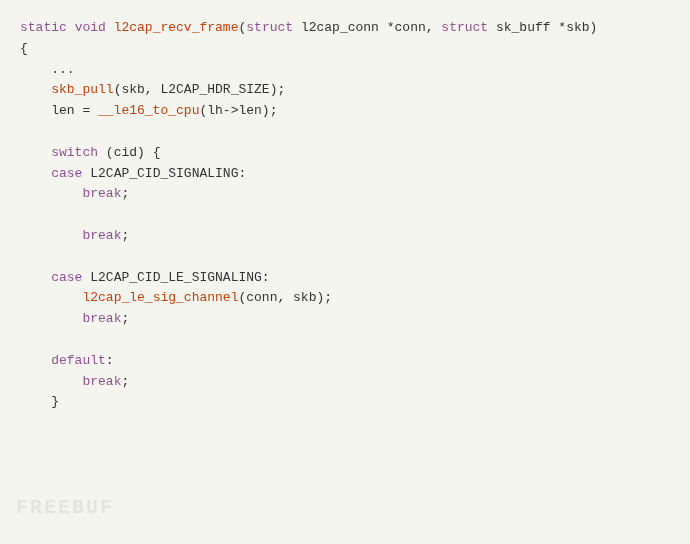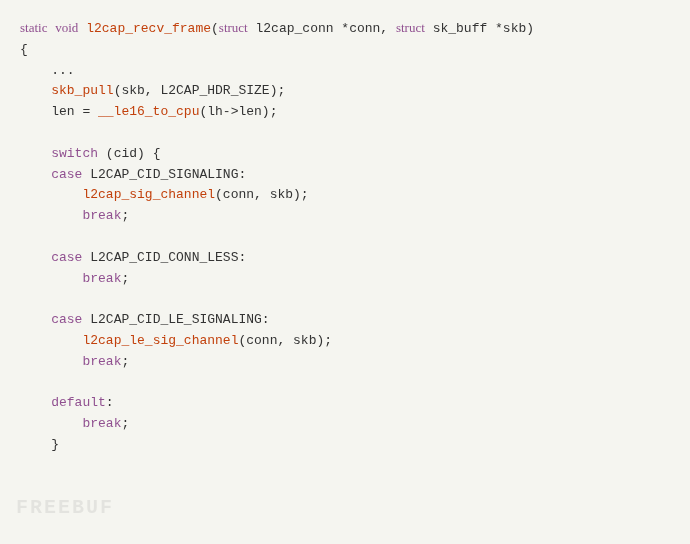--- a/index.html
+++ b/index.html
@@ -15,21 +15,21 @@
     }
     .code-block {
       padding: 18px 20px;
       position: relative;
     }
     .line {
       white-space: pre;
       display: block;
     }
     
-    .kw-type    { color: #905090; font-family: Liberation Serif, serif; } 
+    .kw-type    { color: #905090; } 
     .kw-ctrl    { color: #905090; } 
     .fn         { color: #c2410c; }
     .plain      { color: #333333; }
 
     
     .watermark {
       position: absolute;
       bottom: 20px;
       left: 16px;
       font-family: Liberation Mono, monospace;
@@ -46,24 +46,22 @@
 
 <div class="code-block">
 <span class="line"><span class="kw-type">static</span><span class="plain"> </span><span class="kw-type">void</span><span class="plain"> </span><span class="fn">l2cap_recv_frame</span><span class="plain">(</span><span class="kw-type">struct</span><span class="plain"> l2cap_conn *conn, </span><span class="kw-type">struct</span><span class="plain"> sk_buff *skb)</span></span>
     <span class="line"><span class="plain">{</span></span>
     <span class="line"><span class="plain">    ...</span></span>
     <span class="line"><span class="plain">    </span><span class="fn">skb_pull</span><span class="plain">(skb, L2CAP_HDR_SIZE);</span></span>
     <span class="line"><span class="plain">    len = </span><span class="fn">__le16_to_cpu</span><span class="plain">(lh-&gt;len);</span></span>
     <span class="line">&nbsp;</span>
     <span class="line"><span class="plain">    </span><span class="kw-ctrl">switch</span><span class="plain"> (cid) {</span></span>
     <span class="line"><span class="plain">    </span><span class="kw-ctrl">case</span><span class="plain"> L2CAP_CID_SIGNALING:</span></span>
-    <span class="line"><span class="plain">        </span><span class="fn">l2cap_sig_channel</span><span class="plain">(conn, skb);</span></span>
     <span class="line"><span class="plain">        </span><span class="kw-ctrl">break</span><span class="plain">;</span></span>
     <span class="line">&nbsp;</span>
-    <span class="line"><span class="plain">    </span><span class="kw-ctrl">case</span><span class="plain"> L2CAP_CID_CONN_LESS:</span></span>
     <span class="line"><span class="plain">        </span><span class="kw-ctrl">break</span><span class="plain">;</span></span>
     <span class="line">&nbsp;</span>
     <span class="line"><span class="plain">    </span><span class="kw-ctrl">case</span><span class="plain"> L2CAP_CID_LE_SIGNALING:</span></span>
     <span class="line"><span class="plain">        </span><span class="fn">l2cap_le_sig_channel</span><span class="plain">(conn, skb);</span></span>
     <span class="line"><span class="plain">        </span><span class="kw-ctrl">break</span><span class="plain">;</span></span>
     <span class="line">&nbsp;</span>
     <span class="line"><span class="plain">    </span><span class="kw-ctrl">default</span><span class="plain">:</span></span>
     <span class="line"><span class="plain">        </span><span class="kw-ctrl">break</span><span class="plain">;</span></span>
     <span class="line"><span class="plain">    }</span></span>
   </div>

